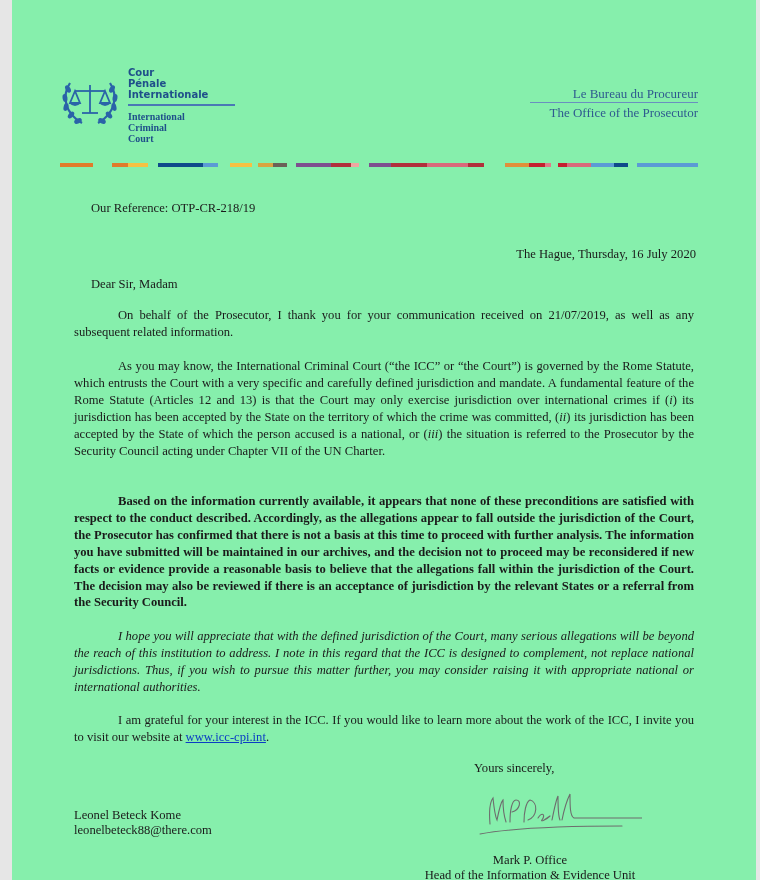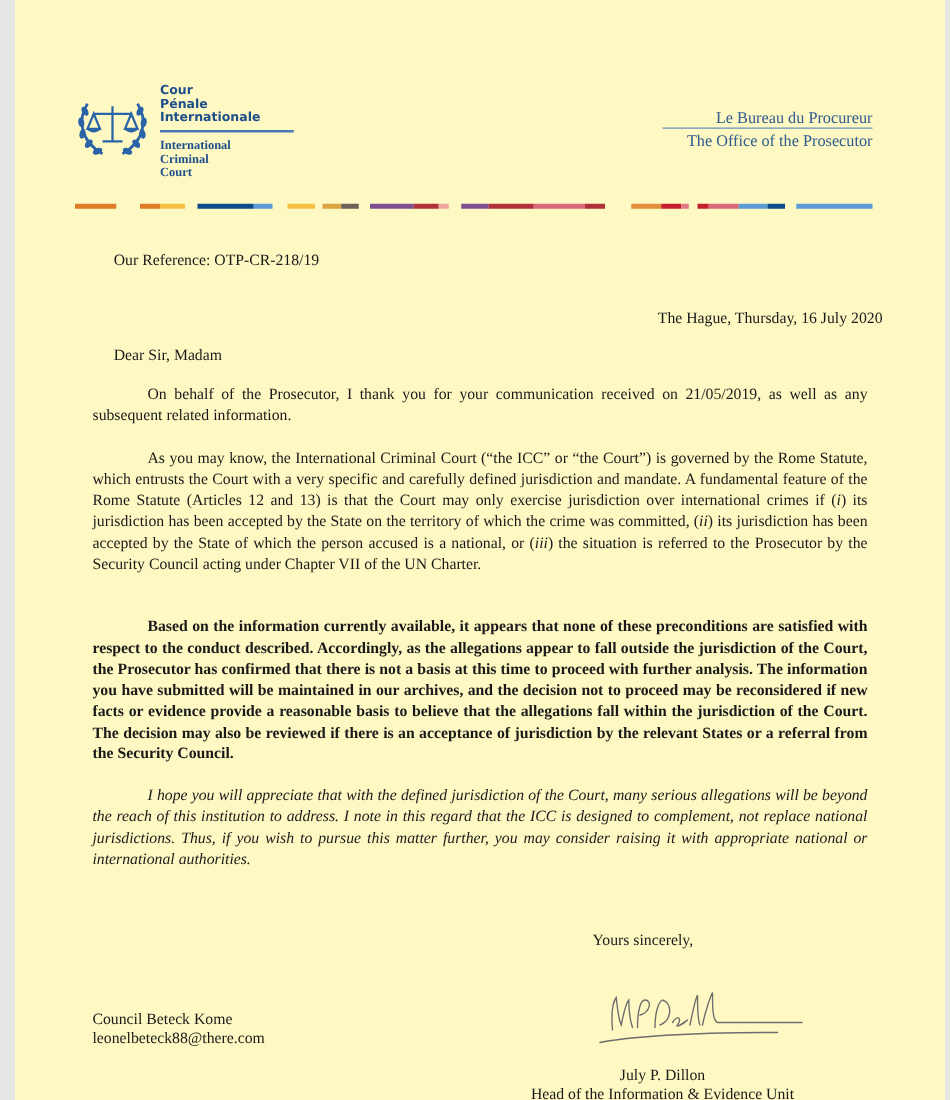--- a/index.html
+++ b/index.html
@@ -4,21 +4,21 @@
 <style>
   html, body { margin:0; padding:0; }
   body {
     width:760px; height:880px; overflow:hidden;
     background:#e6e6e6;
     font-family: "DejaVu Serif", "Liberation Serif", serif;
     color:#1a1a1a;
   }
   .page {
     position:absolute; left:12px; top:0; width:744px; height:880px;
-    background:#fef9c3;
+    background:#86efac;
   }
   .abs { position:absolute; }
   
   .emblem { left:48px; top:73px; width:60px; height:54px; }
   .logo-text {
     left:116px; font-family:"DejaVu Sans","Liberation Sans",sans-serif;
     font-weight:bold; font-size:10px; line-height:11px; color:#1f4f8a;
   }
   .logo-fr { top:67px; }
   .logo-en { top:111px;font-family:Liberation Serif, serif; }
@@ -33,32 +33,32 @@
   .otp-rule { left:518px; top:102px; width:168px; height:1px; background:#6a8fbf; }
   
   .strip { left:48px; top:163px; height:4px; width:640px; }
   .seg { position:absolute; top:0; height:4px; }
   
   .txt {
     font-family:"Liberation Serif","DejaVu Serif",serif;
     font-size:12.6px; line-height:16.9px; color:#1a1a1a;
   }
   .ref { left:79px; top:200px; }
-  .date { right:50px; top:246px; }
+  .date { right:60px; top:246px; }
   .salut { left:79px; top:276px; }
   .para {
     left:62px; width:620px; text-align:justify; text-indent:44px;
   }
   .p1 { top:307px; }
   .p2 { top:358px; }
   .p3 { top:493px;font-weight:bold; }
   .p4 { top:628px;font-style:italic; }
   .p5 { top:712px; }
   .link { color:#0b3cc4; text-decoration:underline; }
-  .closing { left:462px; top:744px; }
+  .closing { left:462px; top:760px; }
   .recip-name { left:62px; top:807px; }
   .recip-email { left:62px; top:822px; }
   .signature { left:460px; top:788px; width:170px; height:50px; }
   .signer { left:370px; width:296px; text-align:center; }
   .signer-name { top:852px; }
   .signer-title { top:867px; }
 </style>
 </head>
 <body>
 
@@ -131,40 +131,41 @@
       <div class="seg" style="left: 507px; width: 24px; background: rgb(217, 105, 122);"></div>
       <div class="seg" style="left: 531px; width: 23px; background: rgb(91, 155, 213);"></div>
       <div class="seg" style="left: 554px; width: 14px; background: rgb(15, 74, 138);"></div>
       <div class="seg" style="left: 577px; width: 61px; background: rgb(91, 155, 213);"></div>
     </div>
 
   <div class="abs txt ref">Our Reference:  OTP-CR-218/19</div>
   <div class="abs txt date">The Hague, Thursday, 16 July 2020</div>
   <div class="abs txt salut">Dear Sir, Madam</div>
 
-  <div class="abs txt para p1">On behalf of the Prosecutor, I thank you for your communication received on 21/05/2019, as well as any subsequent related information.</div>
+  <div class="abs txt para p1">On behalf of the Prosecutor, I thank you for your communication received on 21/07/2019, as well as any subsequent related information.</div>
 
   <div class="abs txt para p2"><span>As you may know, the International Criminal Court (“the ICC” or “the Court”) is governed by the Rome Statute, which entrusts the Court with a very specific and carefully defined jurisdiction and mandate.  A fundamental feature of the Rome Statute (Articles 12 and 13) is that the Court may only exercise jurisdiction over international crimes if (</span><i>i</i><span>) its jurisdiction has been accepted by the State on the territory of which the crime was committed, (</span><i>ii</i><span>) its jurisdiction has been accepted by the State of which the person accused is a national, or (</span><i>iii</i><span>) the situation is referred to the Prosecutor by the Security Council acting under Chapter VII of the UN Charter.</span></div>
 
   <div class="abs txt para p3">Based on the information currently available, it appears that none of these preconditions are satisfied with respect to the conduct described.  Accordingly, as the allegations appear to fall outside the jurisdiction of the Court, the Prosecutor has confirmed that there is not a basis at this time to proceed with further analysis.  The information you have submitted will be maintained in our archives, and the decision not to proceed may be reconsidered if new facts or evidence provide a reasonable basis to believe that the allegations fall within the jurisdiction of the Court.  The decision may also be reviewed if there is an acceptance of jurisdiction by the relevant States or a referral from the Security Council.</div>
   <div class="abs txt para p4">I hope you will appreciate that with the defined jurisdiction of the Court, many serious allegations will be beyond the reach of this institution to address.  I note in this regard that the ICC is designed to complement, not replace national jurisdictions.  Thus, if you wish to pursue this matter further, you may consider raising it with appropriate national or international authorities.</div>
 
+  <div class="abs txt para p5"><span>I am grateful for your interest in the ICC.  If you would like to learn more about the work of the ICC, I invite you to visit our website at </span><a class="link" style="color: rgb(11, 60, 196);">www.icc-cpi.int</a><span>.</span></div>
 
   <div class="abs txt closing">Yours sincerely,</div>
 
-  <div class="abs txt recip-name">Council Beteck Kome</div>
+  <div class="abs txt recip-name">Leonel Beteck Kome</div>
   <div class="abs txt recip-email">leonelbeteck88@there.com</div>
 
   <svg class="abs signature" viewBox="0 0 170 50">
     <g fill="none" stroke="#6d6d6d" stroke-width="1.1" stroke-linecap="round">
       <path d="M18 36 C17 24 18 14 21 10 C22 20 23 28 25 32 C27 22 29 14 31 12 C31 20 32 28 34 34"></path>
       <path d="M38 34 C38 22 40 12 44 12 C50 12 48 22 40 24"></path>
       <path d="M52 34 C52 24 54 14 58 12 C66 14 66 28 56 32"></path>
       <path d="M66 30 C70 24 74 26 70 32 C68 34 74 32 78 28"></path>
       <path d="M80 32 C82 22 84 12 86 8 C86 18 86 28 88 32"></path>
       <path d="M90 32 C92 22 96 10 98 6 C98 18 98 28 102 30 L170 30"></path>
       <path d="M8 46 C40 40 90 38 150 38"></path>
     </g>
   </svg>
 
-  <div class="abs txt signer signer-name">July P. Dillon</div>
+  <div class="abs txt signer signer-name">Mark P. Office</div>
   <div class="abs txt signer signer-title">Head of the Information &amp; Evidence Unit</div>
 </div>
 
 </body></html>

